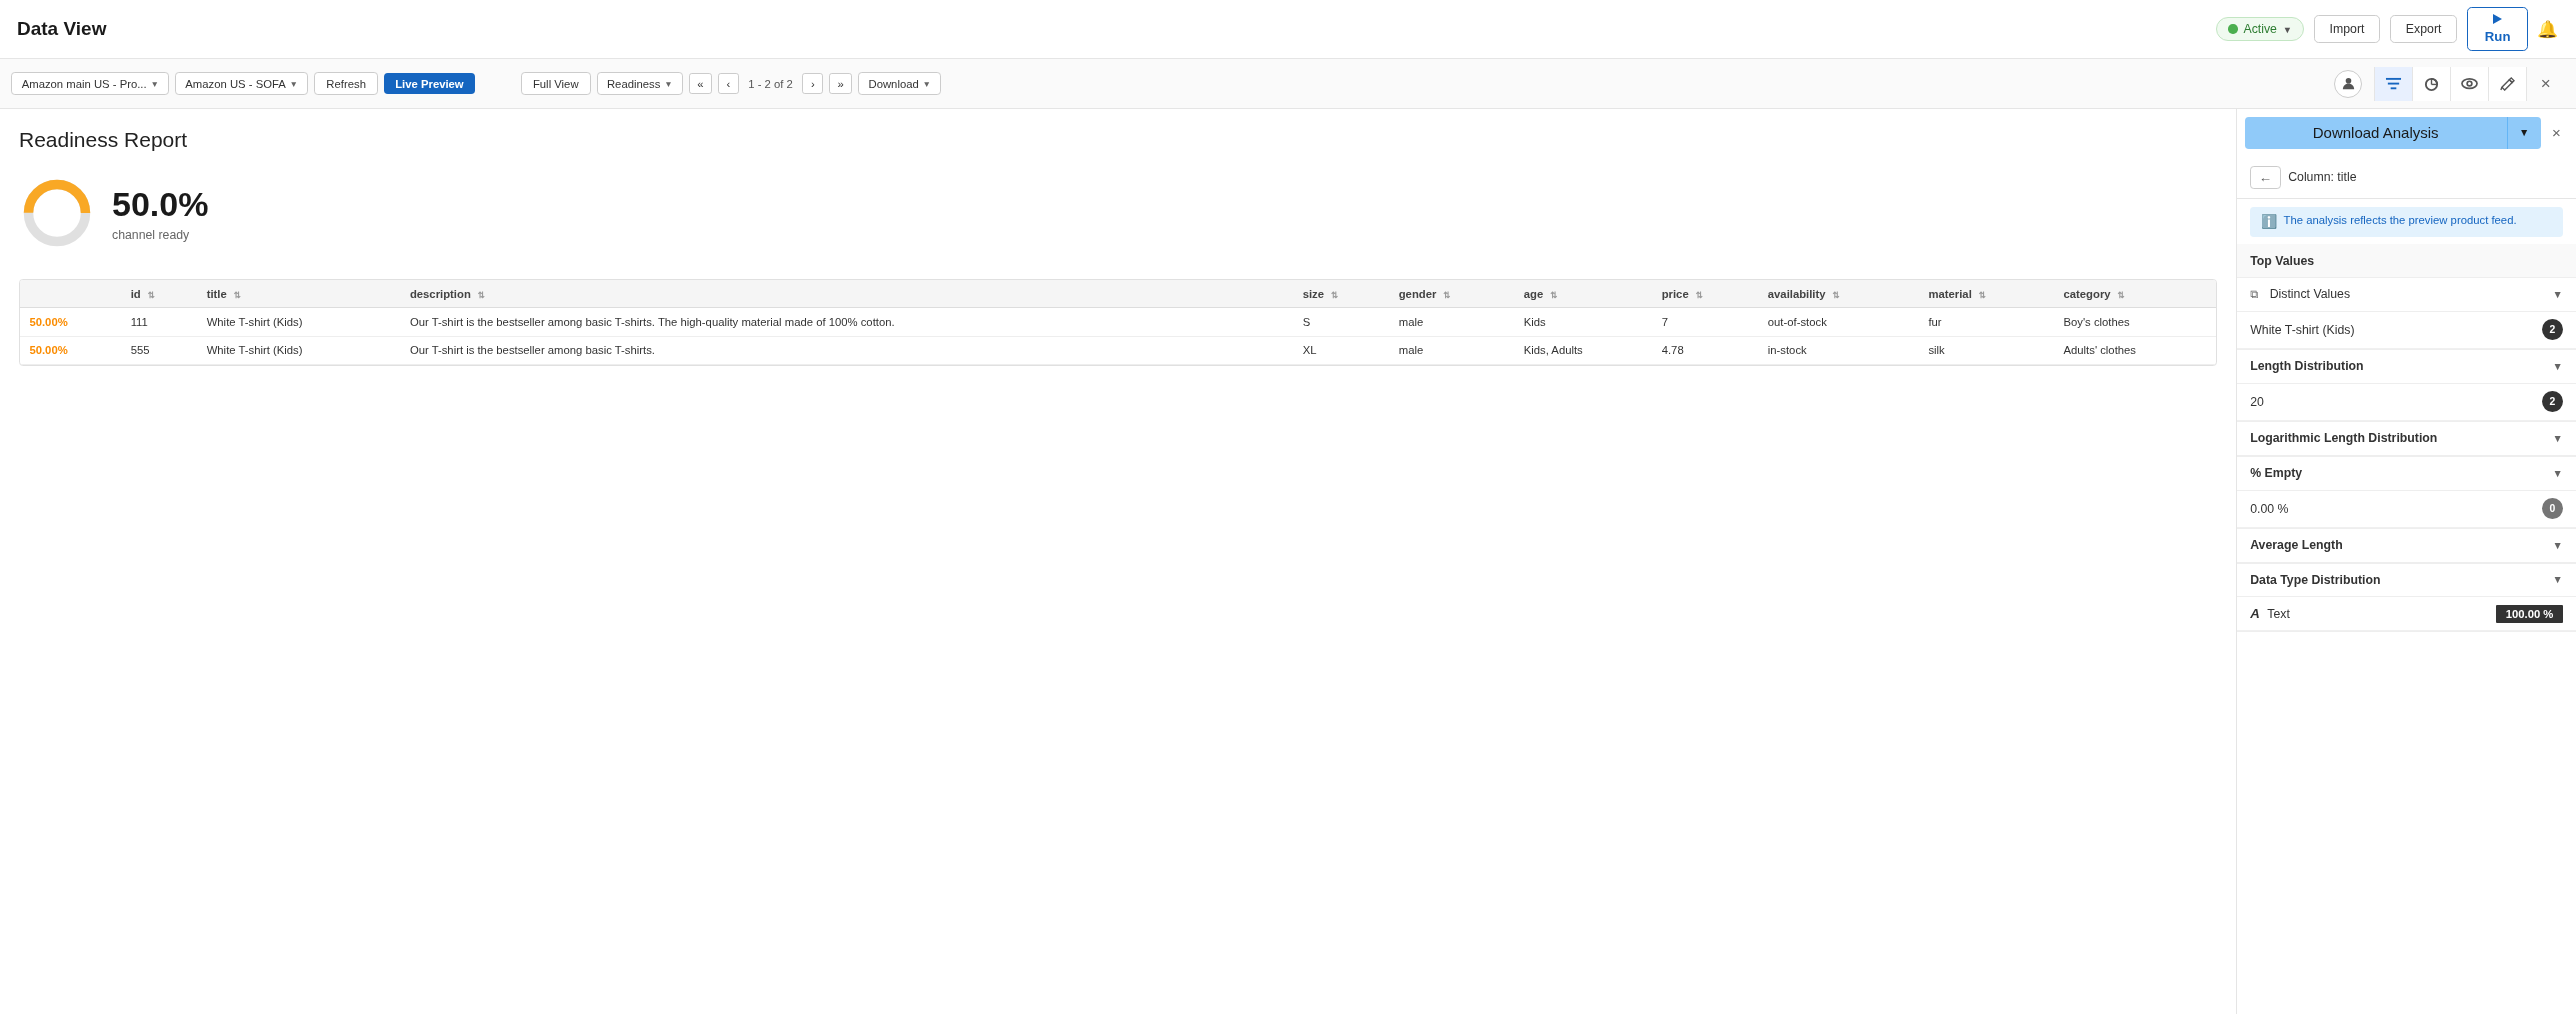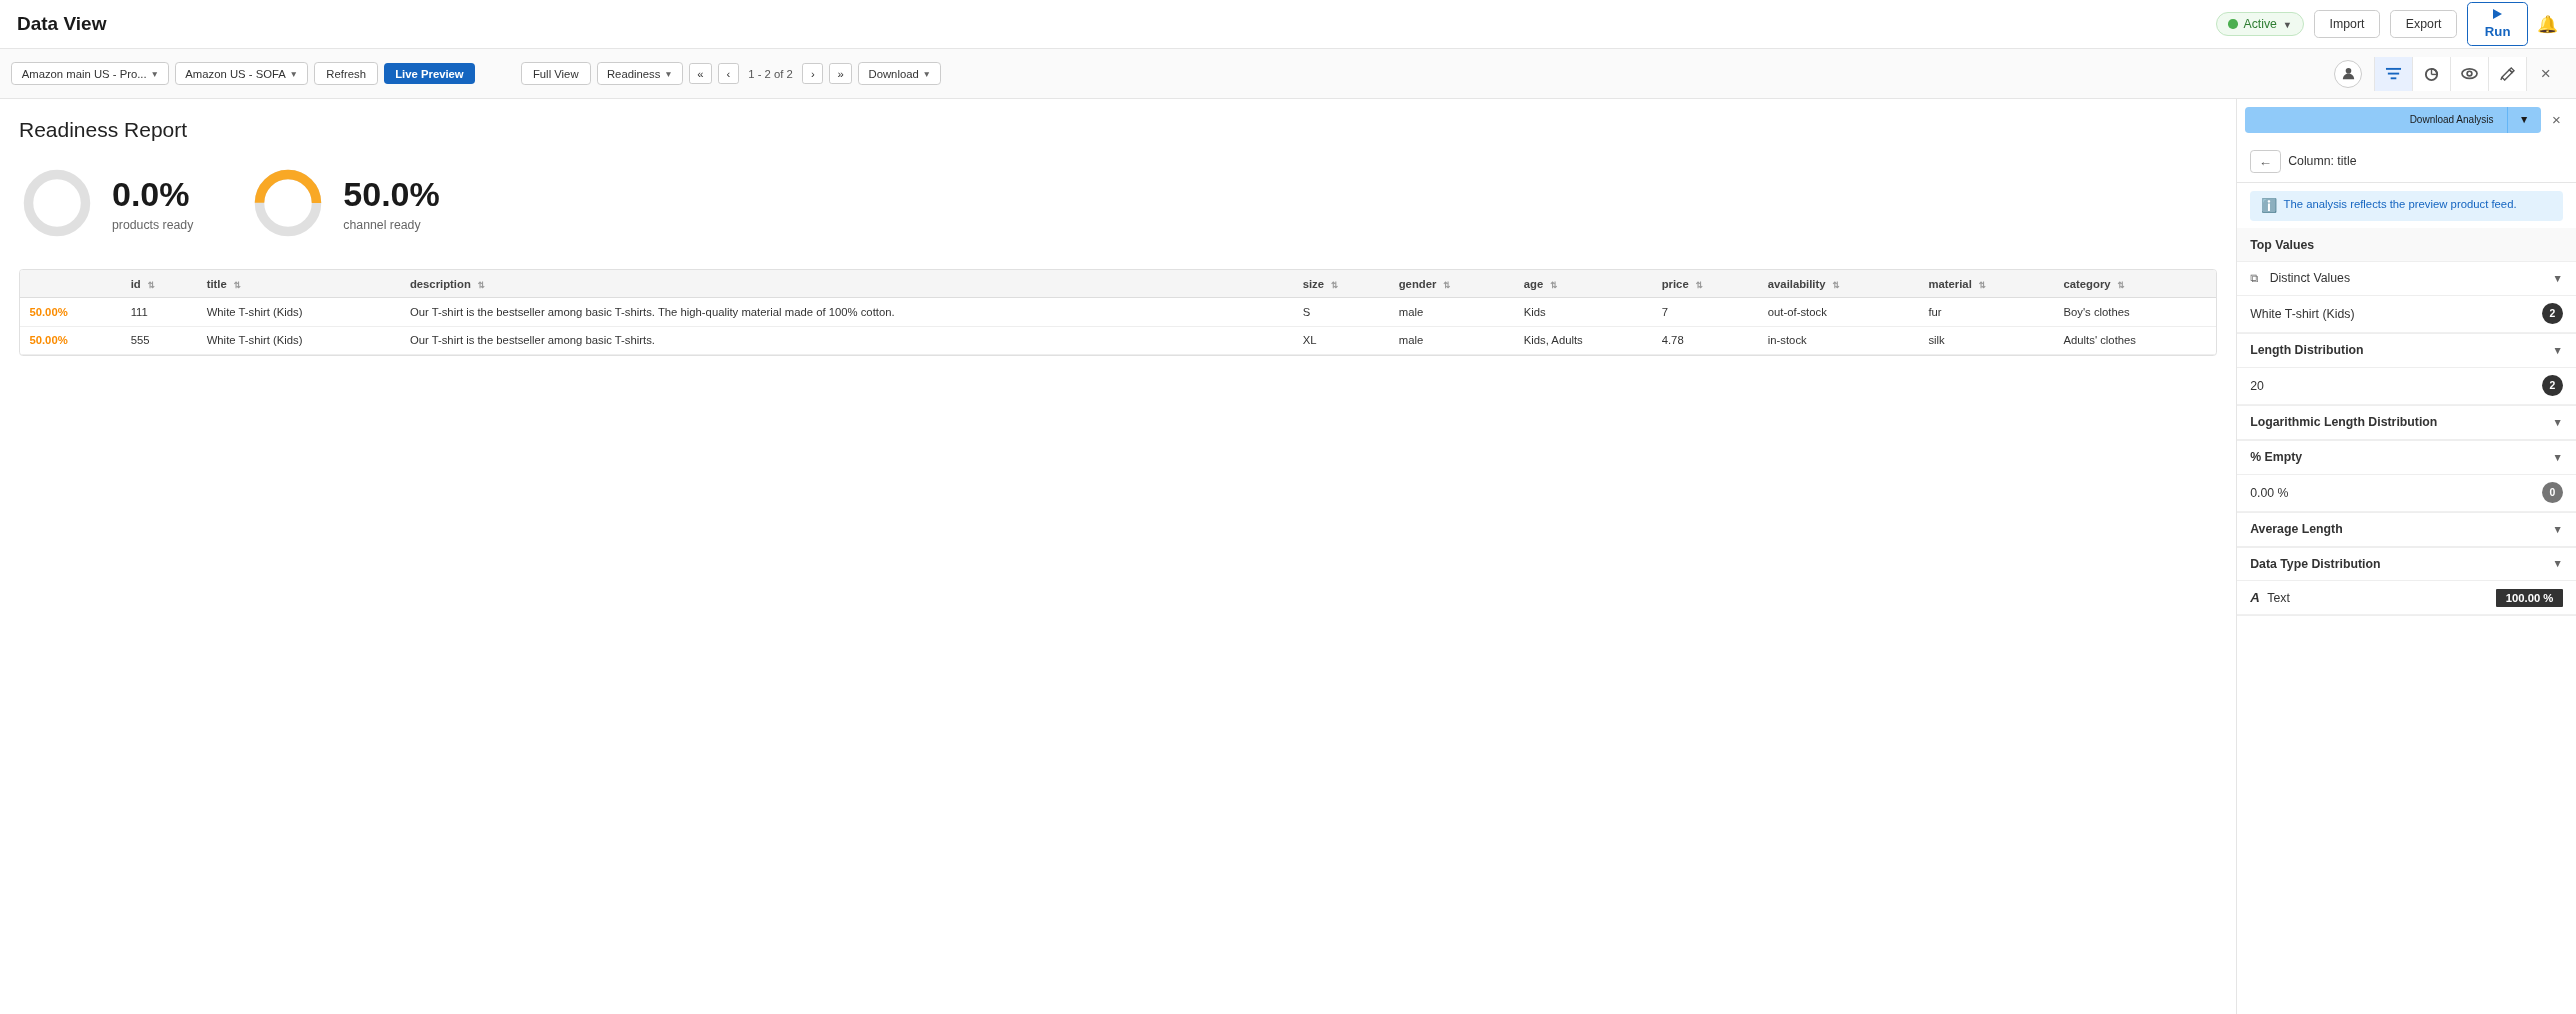--- a/index.html
+++ b/index.html
@@ -1,21 +1,21 @@
 <!DOCTYPE html>
 <html style="font-size:15px"><head>
   <meta charset="utf-8">
   <style>
     * { box-sizing: border-box; margin: 0; padding: 0; font-family: -apple-system, BlinkMacSystemFont, 'Segoe UI', sans-serif; }
     body { background: #fff; font-size: 12.3px; color: #333; overflow: hidden; }
 
     
     .header {
       display: flex; align-items: center; justify-content: space-between;
-      padding: 9.4px 17px; border-bottom: 0.9px solid #e5e5e5; height: 49px;
+      padding: 9.4px 17px; border-bottom: 0.9px solid #e5e5e5; height: 59px;
     }
     .header-title { font-size: 19px; font-weight: 700; color: #1a1a1a; }
     .header-right { display: flex; align-items: center; gap: 9.4px; }
     .active-badge {
       display: flex; align-items: center; gap: 5.7px;
       background: #f0faf0; border: 0.9px solid #c3e6c3; border-radius: 19px;
       padding: 3.8px 11.3px; font-size: 12.3px; font-weight: 500; color: #2e7d32;
     }
     .active-dot { width: 9.4px; height: 9.4px; border-radius: 50%; background: #4caf50; }
     .active-chevron { font-size: 9.4px; color: #555; }
@@ -109,22 +109,22 @@
     .error-cell { color: #e53935; }
     .readiness-cell { color: #fb8c00; font-weight: 600; }
 
     
     .right-panel {
       width: 340px; border-left: 0.9px solid #e5e5e5; background: #fff;
       display: flex; flex-direction: column; overflow: hidden; flex-shrink: 0;
     }
     .download-analysis-btn {
       flex: 1; padding: 7.6px 13.2px; background: #90caf9; border: none;
-      border-radius: 3.8px 0 0 3.8px; cursor: pointer; font-size: 10px; color: #1a1a1a;
-      font-weight: 500; text-align: right;
+      border-radius: 3.8px 0 0 3.8px; cursor: pointer; font-size: 15px; color: #1a1a1a;
+      font-weight: 500; text-align: center;
     }
     .download-analysis-chevron {
       padding: 7.6px 11.3px; background: #90caf9; border: none; border-left: 0.9px solid #64b5f6;
       border-radius: 0 3.8px 3.8px 0; cursor: pointer; font-size: 10.4px; color: #1a1a1a;
     }
     .panel-close { background: none; border: none; cursor: pointer; font-size: 15px; color: #666; padding: 3.8px 7.6px; }
 
     .column-nav {
       display: flex; align-items: center; gap: 7.6px;
       padding: 9.4px 13.2px; border-bottom: 0.9px solid #e5e5e5; flex-shrink: 0;
@@ -254,31 +254,20 @@
   </div>
 </div>
 
 <div class="main-layout">
 
   <div class="content-area">
     <h1 class="report-title">Readiness Report</h1>
 
     <div class="metrics-row">
 
-      <div class="metric-item">
-        <div class="donut-container">
-          <svg class="donut-svg" viewBox="0 0 80 80">
-            <circle cx="40" cy="40" r="30" fill="none" stroke="#e0e0e0" stroke-width="10"></circle>
-          </svg>
-        </div>
-        <div class="metric-text-block">
-          <div class="metric-percent">0.0%</div>
-          <div class="metric-label">products ready</div>
-        </div>
-      </div>
 
       <div class="metric-item">
         <div class="donut-container">
           <svg class="donut-svg" viewBox="0 0 80 80">
             <circle cx="40" cy="40" r="30" fill="none" stroke="#e0e0e0" stroke-width="10"></circle>
 
             <circle cx="40" cy="40" r="30" fill="none" stroke="#f9a825" stroke-width="10" stroke-dasharray="94.25 94.25" stroke-dashoffset="47.1" transform="rotate(-90 40 40)" style="stroke-dasharray: 94.25 94.25;"></circle>
           </svg>
         </div>
         <div class="metric-text-block">

